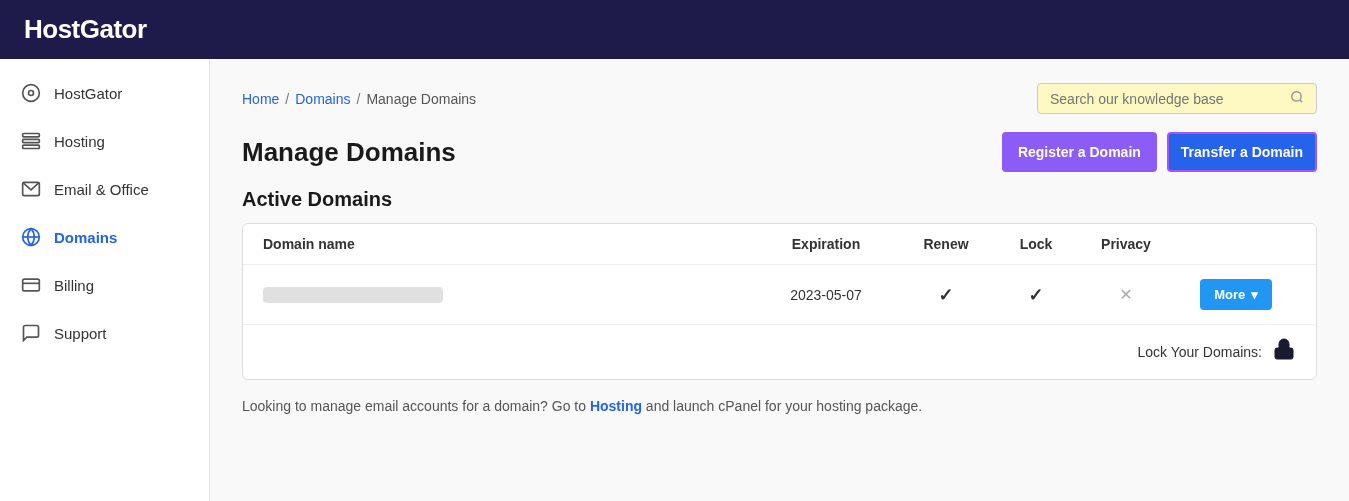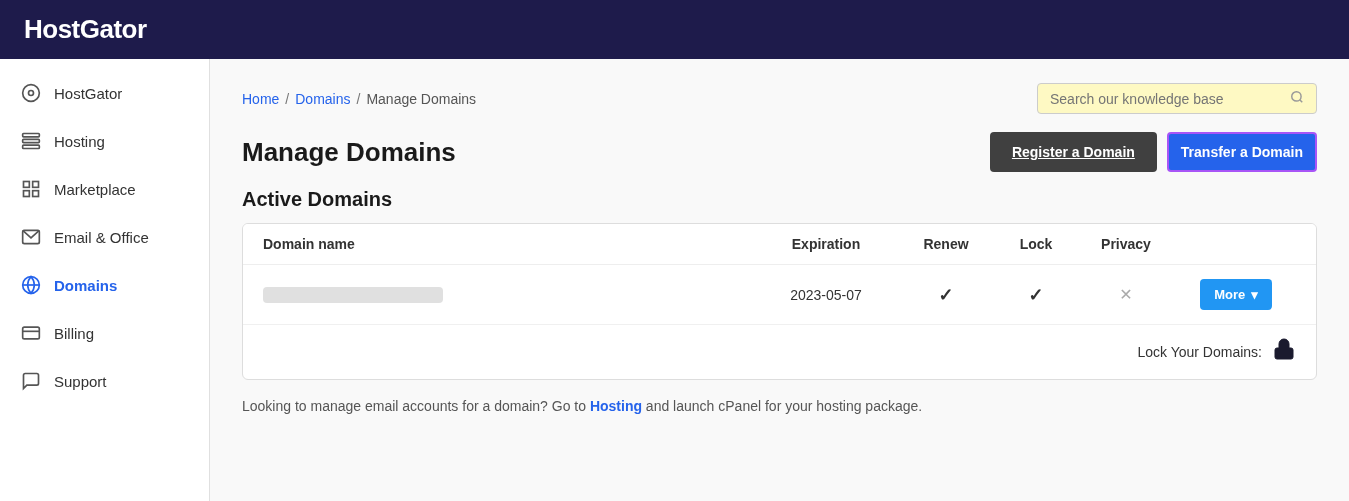--- a/index.html
+++ b/index.html
@@ -114,29 +114,28 @@
     .page-title {
       font-size: 26px;
       font-weight: 800;
       color: #1a1a1a;
     }
     .title-buttons {
       display: flex;
       gap: 10px;
     }
     .btn-register {
-      background: #404040;
+      background: #8b5cf6;
       color: #fff;
       border: none;
       border-radius: 4px;
-      padding: 10px 22px;
-      font-size: 14px;
-      font-weight: 600;
-      cursor: pointer;
-      text-decoration: underline;
+      padding: 10px 16px;
+      font-size: 14px;
+      font-weight: 600;
+      cursor: pointer;
     }
     .btn-transfer {
       background: #2563eb;
       color: #fff;
       border: 2px solid #a855f7;
       border-radius: 4px;
       padding: 10px 12px;
       font-size: 14px;
       font-weight: 600;
       cursor: pointer;
@@ -253,31 +252,20 @@
     </div>
     <div class="sidebar-item">
       <span class="sidebar-icon">
         <svg width="20" height="20" viewBox="0 0 24 24" fill="none" stroke="#555" stroke-width="2">
             <rect x="2" y="3" width="20" height="4" rx="1"></rect>
             <rect x="2" y="10" width="20" height="4" rx="1"></rect>
             <rect x="2" y="17" width="20" height="4" rx="1"></rect>
           </svg>
       </span>
       <span>Hosting</span>
-    </div>
-    <div class="sidebar-item">
-      <span class="sidebar-icon">
-        <svg width="20" height="20" viewBox="0 0 24 24" fill="none" stroke="#555" stroke-width="2">
-            <rect x="3" y="3" width="7" height="7"></rect>
-            <rect x="14" y="3" width="7" height="7"></rect>
-            <rect x="3" y="14" width="7" height="7"></rect>
-            <rect x="14" y="14" width="7" height="7"></rect>
-          </svg>
-      </span>
-      <span>Marketplace</span>
     </div>
     <div class="sidebar-item">
       <span class="sidebar-icon">
         <svg width="20" height="20" viewBox="0 0 24 24" fill="none" stroke="#555" stroke-width="2">
             <rect x="2" y="4" width="20" height="16" rx="2"></rect>
             <polyline points="2,4 12,13 22,4"></polyline>
           </svg>
       </span>
       <span>Email &amp; Office</span>
     </div>

